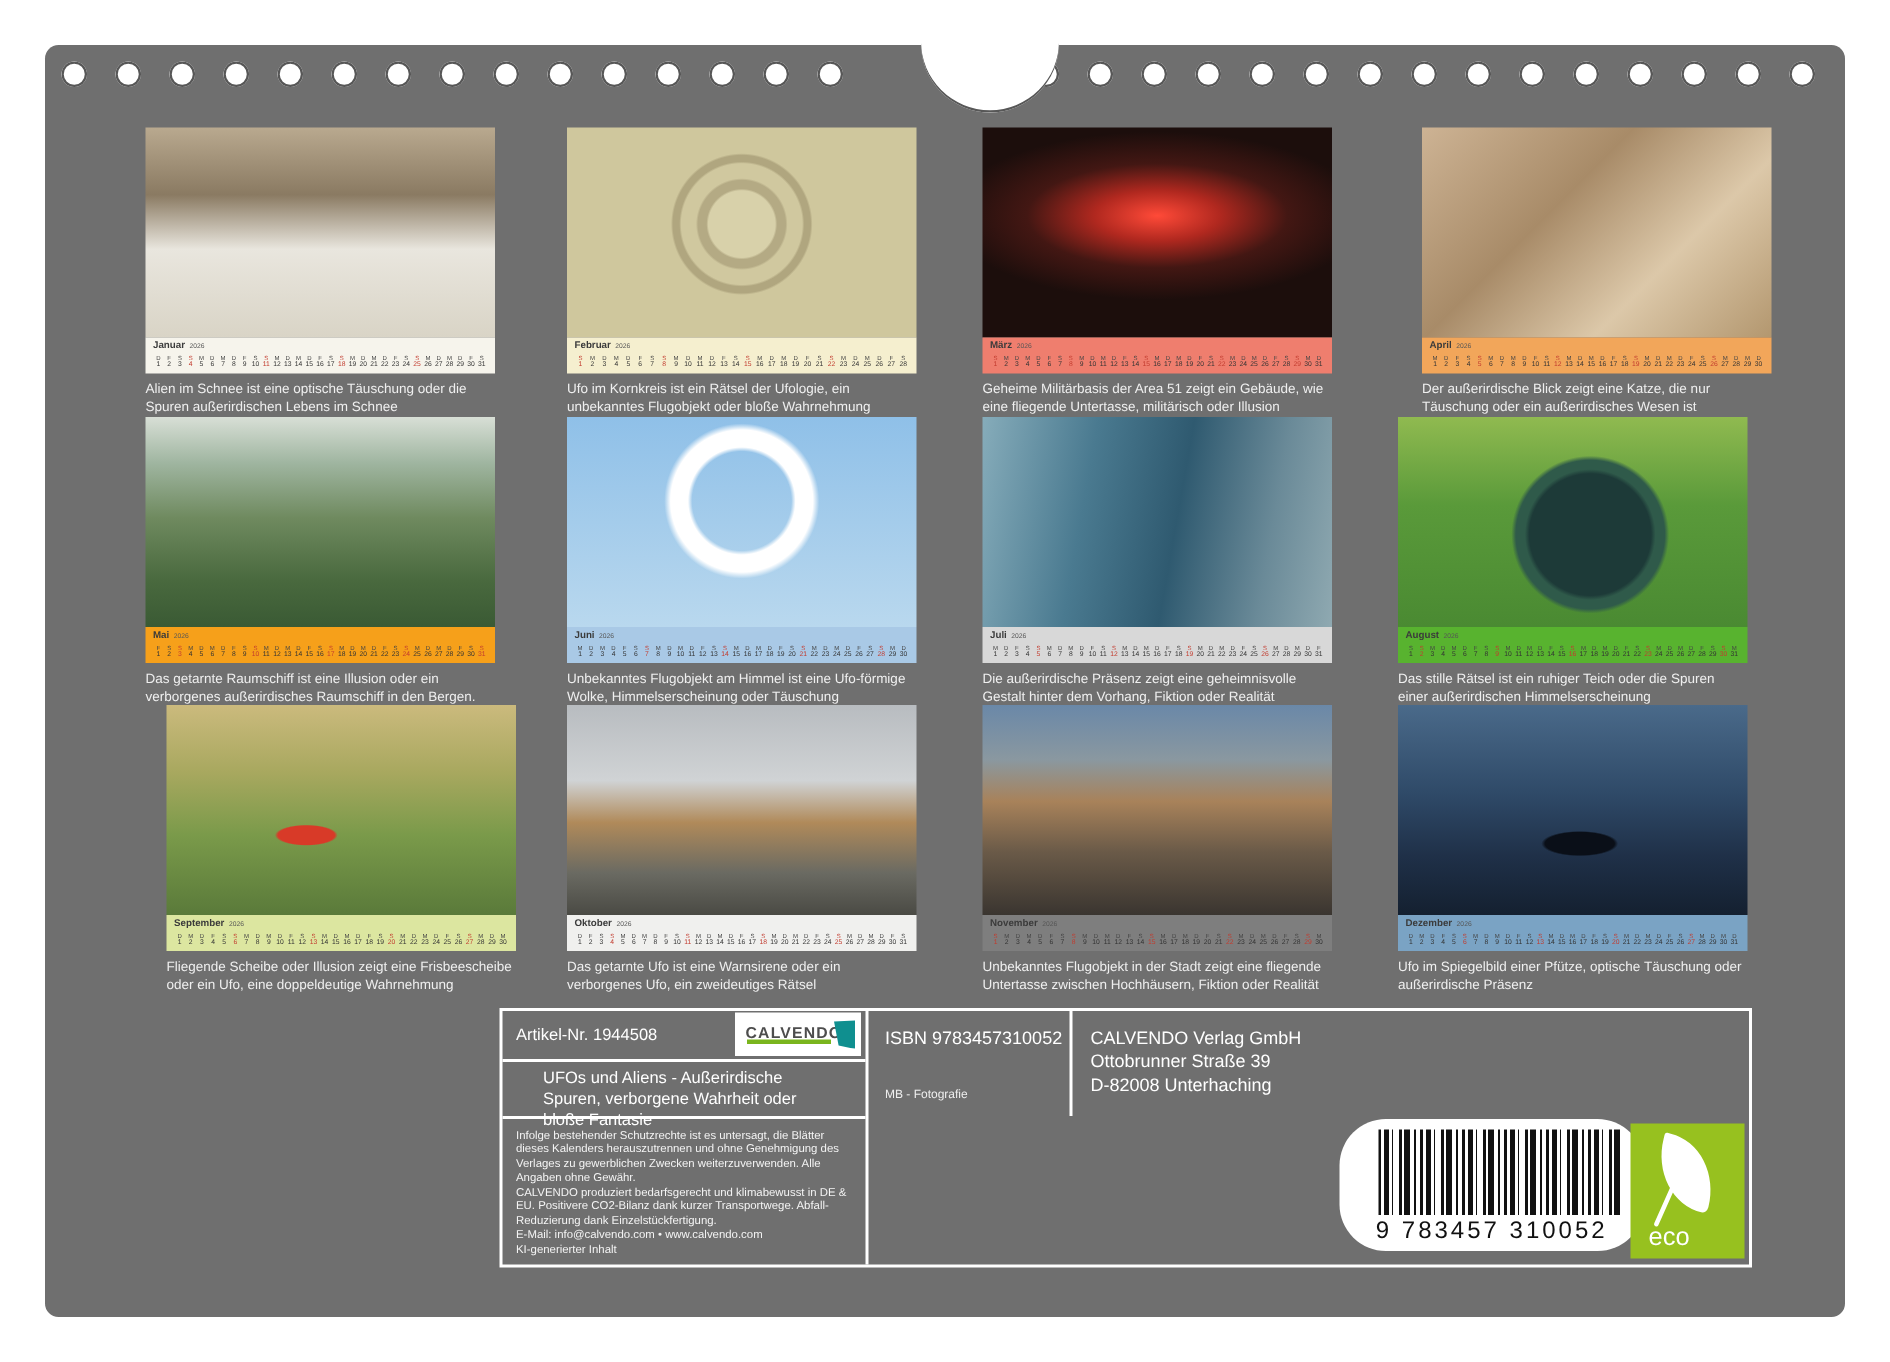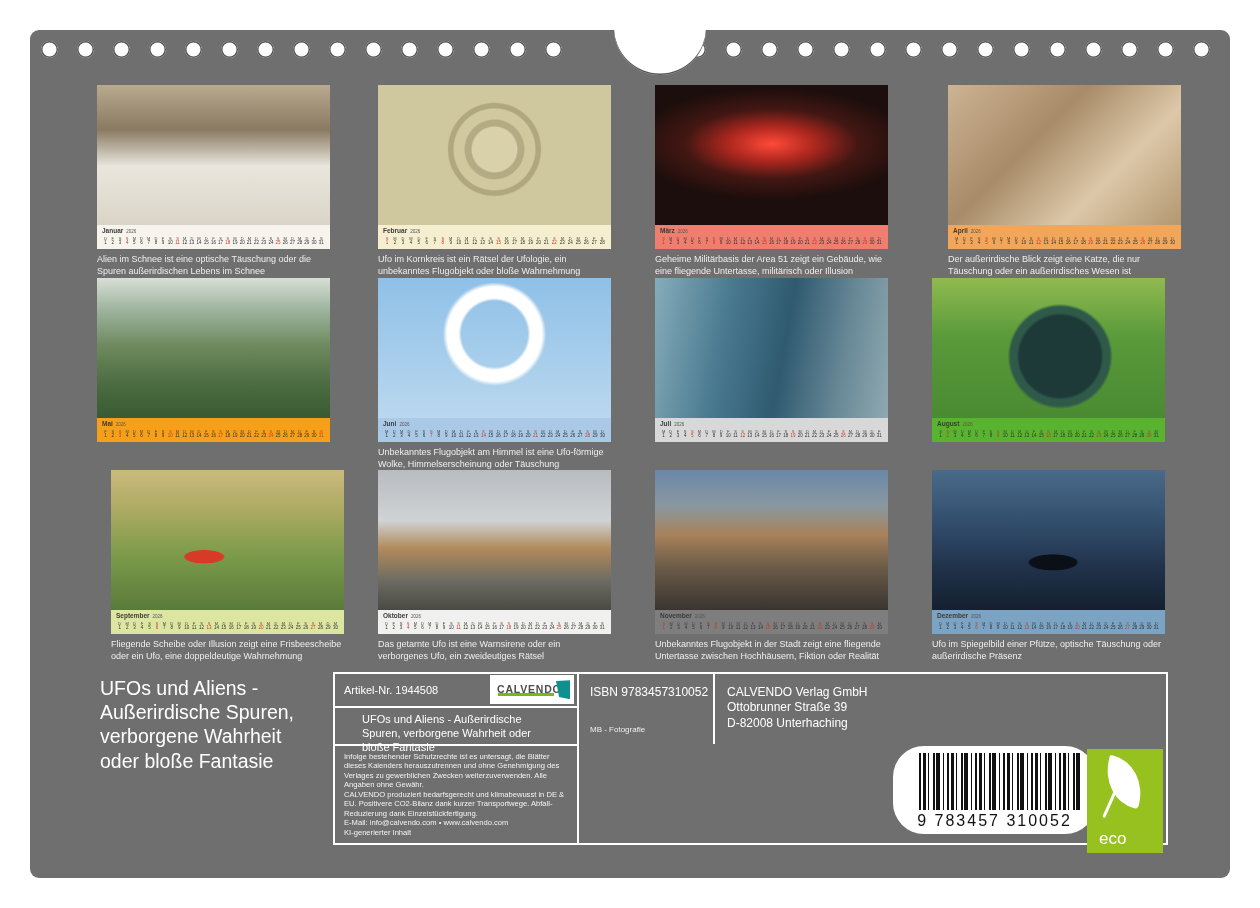--- a/index.html
+++ b/index.html
@@ -61,21 +61,21 @@
   .barcode-box { position:absolute; left:314px; top:72px; width:203px; height:88px;
                  background:#ffffff;border-radius:31px; }
   .bars { position:absolute; left:26px; right:14px; top:7px; height:57px;
           background:repeating-linear-gradient(90deg,
             #111 0 2px, #fff 2px 4px, #111 4px 7px, #fff 7px 9px,
             #111 9px 10px, #fff 10px 14px, #111 14px 16px, #fff 16px 17px,
             #111 17px 21px, #fff 21px 24px, #111 24px 25px, #fff 25px 28px); }
   .bdigits { position:absolute; left:0; bottom:4px; width:100%; text-align:center;
              font-size:16px; letter-spacing:2px; color:#111111; }
 
-  .eco-box { position:absolute; left:508px; top:75px; width:76px; height:104px;
+  .eco-box { position:absolute; left:508px; top:75px; width:76px; height:90px;
              display:flex; align-items:center; justify-content:center; }
   .leaf { position:absolute; left:17px; top:10px; width:40px; height:46px;
           background:#ffffff; border-radius:4% 95% 10% 95%; transform:rotate(14deg); }
   .stem { position:absolute; left:22px; top:36px; width:3px; height:34px;
           background:#ffffff; transform:rotate(24deg); border-radius:2px; }
   .ecotext { position:absolute; left:12px; bottom:4px; color:#ffffff; font-size:17px; }
 </style>
 </head>
 <body>
 
@@ -774,20 +774,21 @@
             <span class="daycell">
               <span class="wd">S</span>
               <span class="dn">30</span>
             </span>
             <span class="daycell sun">
               <span class="wd">S</span>
               <span class="dn">31</span>
             </span>
           </div>
     </div>
+    <div class="caption">Das getarnte Raumschiff ist eine Illusion oder ein verborgenes außerirdisches Raumschiff in den Bergen.</div>
   </div>
 
   <div class="tile" style="left: 348px; top: 248px;">
     <div class="photo" style="background: radial-gradient(circle at 50% 40%, rgba(255, 255, 255, 0) 0px, rgba(255, 255, 255, 0) 23%, rgb(255, 255, 255) 25%, rgb(255, 255, 255) 33%, rgba(255, 255, 255, 0) 36%), linear-gradient(rgb(143, 192, 232) 0%, rgb(185, 216, 238) 100%);"></div>
     <div class="bar" style="background: rgb(169, 201, 230);">
       <div class="bar-head">
         <span class="mname">Juni</span>
         <span class="myear">2026</span>
       </div>
       <div class="daysrow">
@@ -1043,20 +1044,21 @@
             <span class="daycell">
               <span class="wd">D</span>
               <span class="dn">30</span>
             </span>
             <span class="daycell">
               <span class="wd">F</span>
               <span class="dn">31</span>
             </span>
           </div>
     </div>
+    <div class="caption">Die außerirdische Präsenz zeigt eine geheimnisvolle Gestalt hinter dem Vorhang, Fiktion oder Realität</div>
   </div>
 
   <div class="tile" style="left: 902px; top: 248px;">
     <div class="photo" style="background: radial-gradient(circle at 55% 56%, rgb(29, 58, 56) 0px, rgb(29, 58, 56) 27%, rgb(47, 90, 74) 29%, rgb(47, 90, 74) 33%, rgba(0, 0, 0, 0) 35%), linear-gradient(rgb(144, 186, 80) 0%, rgb(90, 154, 58) 42%, rgb(74, 138, 50) 100%);"></div>
     <div class="bar" style="background: rgb(88, 179, 47);">
       <div class="bar-head">
         <span class="mname">August</span>
         <span class="myear">2026</span>
       </div>
       <div class="daysrow">
@@ -1179,20 +1181,21 @@
             <span class="daycell sun">
               <span class="wd">S</span>
               <span class="dn">30</span>
             </span>
             <span class="daycell">
               <span class="wd">M</span>
               <span class="dn">31</span>
             </span>
           </div>
     </div>
+    <div class="caption">Das stille Rätsel ist ein ruhiger Teich oder die Spuren einer außerirdischen Himmelserscheinung</div>
   </div>
 
   <div class="tile" style="left: 67px; top: 440px; padding-left: 14px;">
     <div class="photo" style="background: radial-gradient(9% 5% at 40% 62%, rgb(216, 58, 40) 0px, rgb(216, 58, 40) 90%, rgba(0, 0, 0, 0) 100%), linear-gradient(rgb(203, 186, 125) 0%, rgb(168, 168, 95) 32%, rgb(122, 154, 74) 62%, rgb(90, 122, 58) 100%);"></div>
     <div class="bar" style="background: rgb(220, 230, 160);">
       <div class="bar-head">
         <span class="mname">September</span>
         <span class="myear">2026</span>
       </div>
       <div class="daysrow">
@@ -1722,26 +1725,20 @@
             <span class="daycell">
               <span class="wd">D</span>
               <span class="dn">31</span>
             </span>
           </div>
     </div>
     <div class="caption">Ufo im Spiegelbild einer Pfütze, optische Täuschung oder außerirdische Präsenz</div>
   </div>
 </div>
 
-  <div class="big-title" id="big-title">
-      <div>UFOs und Aliens -</div>
-      <div>Außerirdische Spuren,</div>
-      <div>verborgene Wahrheit</div>
-      <div>oder bloße Fantasie</div>
-    </div>
 
   <div class="infobox">
     <div class="ib-left">
       <div class="ibl-row1">
         <span class="artikel">Artikel-Nr. 1944508</span>
         <span class="cal-logo">
           <span class="word">CALVENDO</span>
           <span class="tagline"></span>
           <span class="mark"></span>
         </span>

